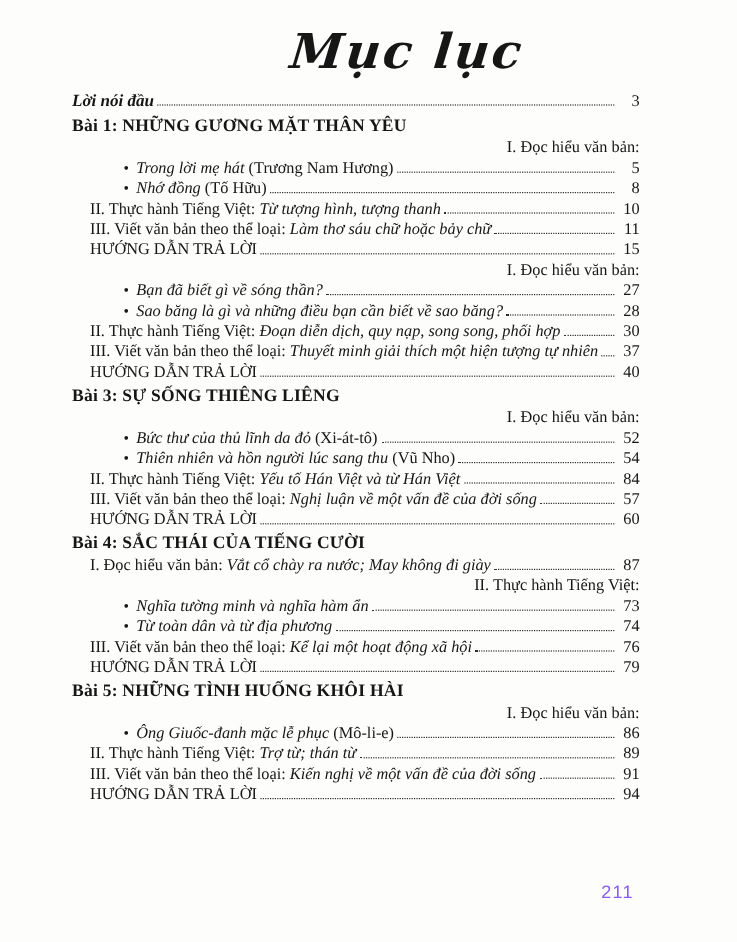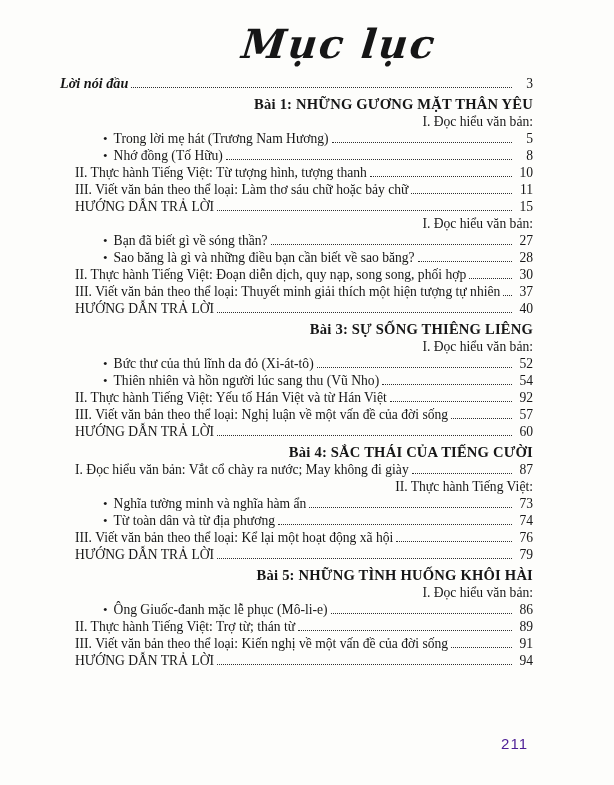--- a/index.html
+++ b/index.html
@@ -21,44 +21,44 @@
     font-size: 40px;
     letter-spacing: 2px;
     transform: skewX(-6deg);
   }
 
   .toc { width: 473px; margin: 8px 0 17px 60px; }
 
   .row { display: flex; align-items: baseline; font-size: 13.6px; line-height: 17px; }
   .row .txt { white-space: nowrap; }
 
-  .heading { margin-top: 4px; justify-content: flex-end; }
+  .heading { margin-top: 4px; }
   .heading .txt { font-weight: 700; font-size: 14.6px; letter-spacing: 0.2px; }
 
   .ind1 { padding-left: 15px; justify-content: flex-end; }
   .ind2 { padding-left: 43px; }
 
   .marker { padding-right: 6px; }
   .marker::before { content: "\2022"; font-size: 13px; }
 
   .bi { font-weight: 700; font-style: italic; font-size: 14.2px; }
-  .it { }
+  .it { font-style: italic; }
 
   .dots {
     flex: 1 1 auto;
     min-width: 6px;
     margin: 0 3px 0 3px;
     border-bottom: 1.5px dotted #2e2e2e;
   }
   .pg { text-align: right; min-width: 18px; }
 
   .folio {
     position: absolute; top: 735px; right: 86px;
     font-family: "Liberation Sans", sans-serif;
-    font-size: 15px; letter-spacing: 1px; color: #4c1d95;
+    font-size: 15px; letter-spacing: 1px; color: #8b5cf6;
   }
 </style>
 </head>
 <body>
 
 <div class="sheet">
 
   <div class="title-wrap">
     <span class="title">Mục lục</span>
   </div>
@@ -155,21 +155,21 @@
       </div>
       <div class="row ind2">
         <span class="marker"></span>
         <span class="txt"><span class="it">Thiên nhiên và hồn người lúc sang thu</span><span> (Vũ Nho)</span></span>
         <span class="dots"></span>
         <span class="pg">54</span>
       </div>
       <div class="row ind1">
         <span class="txt"><span>II. Thực hành Tiếng Việt: </span><span class="it">Yếu tố Hán Việt và từ Hán Việt</span></span>
         <span class="dots"></span>
-        <span class="pg">92</span>
+        <span class="pg">84</span>
       </div>
       <div class="row ind1">
         <span class="txt"><span>III. Viết văn bản theo thể loại: </span><span class="it">Nghị luận về một vấn đề của đời sống</span></span>
         <span class="dots"></span>
         <span class="pg">57</span>
       </div>
       <div class="row ind1">
         <span class="txt">HƯỚNG DẪN TRẢ LỜI</span>
         <span class="dots"></span>
         <span class="pg">60</span>

